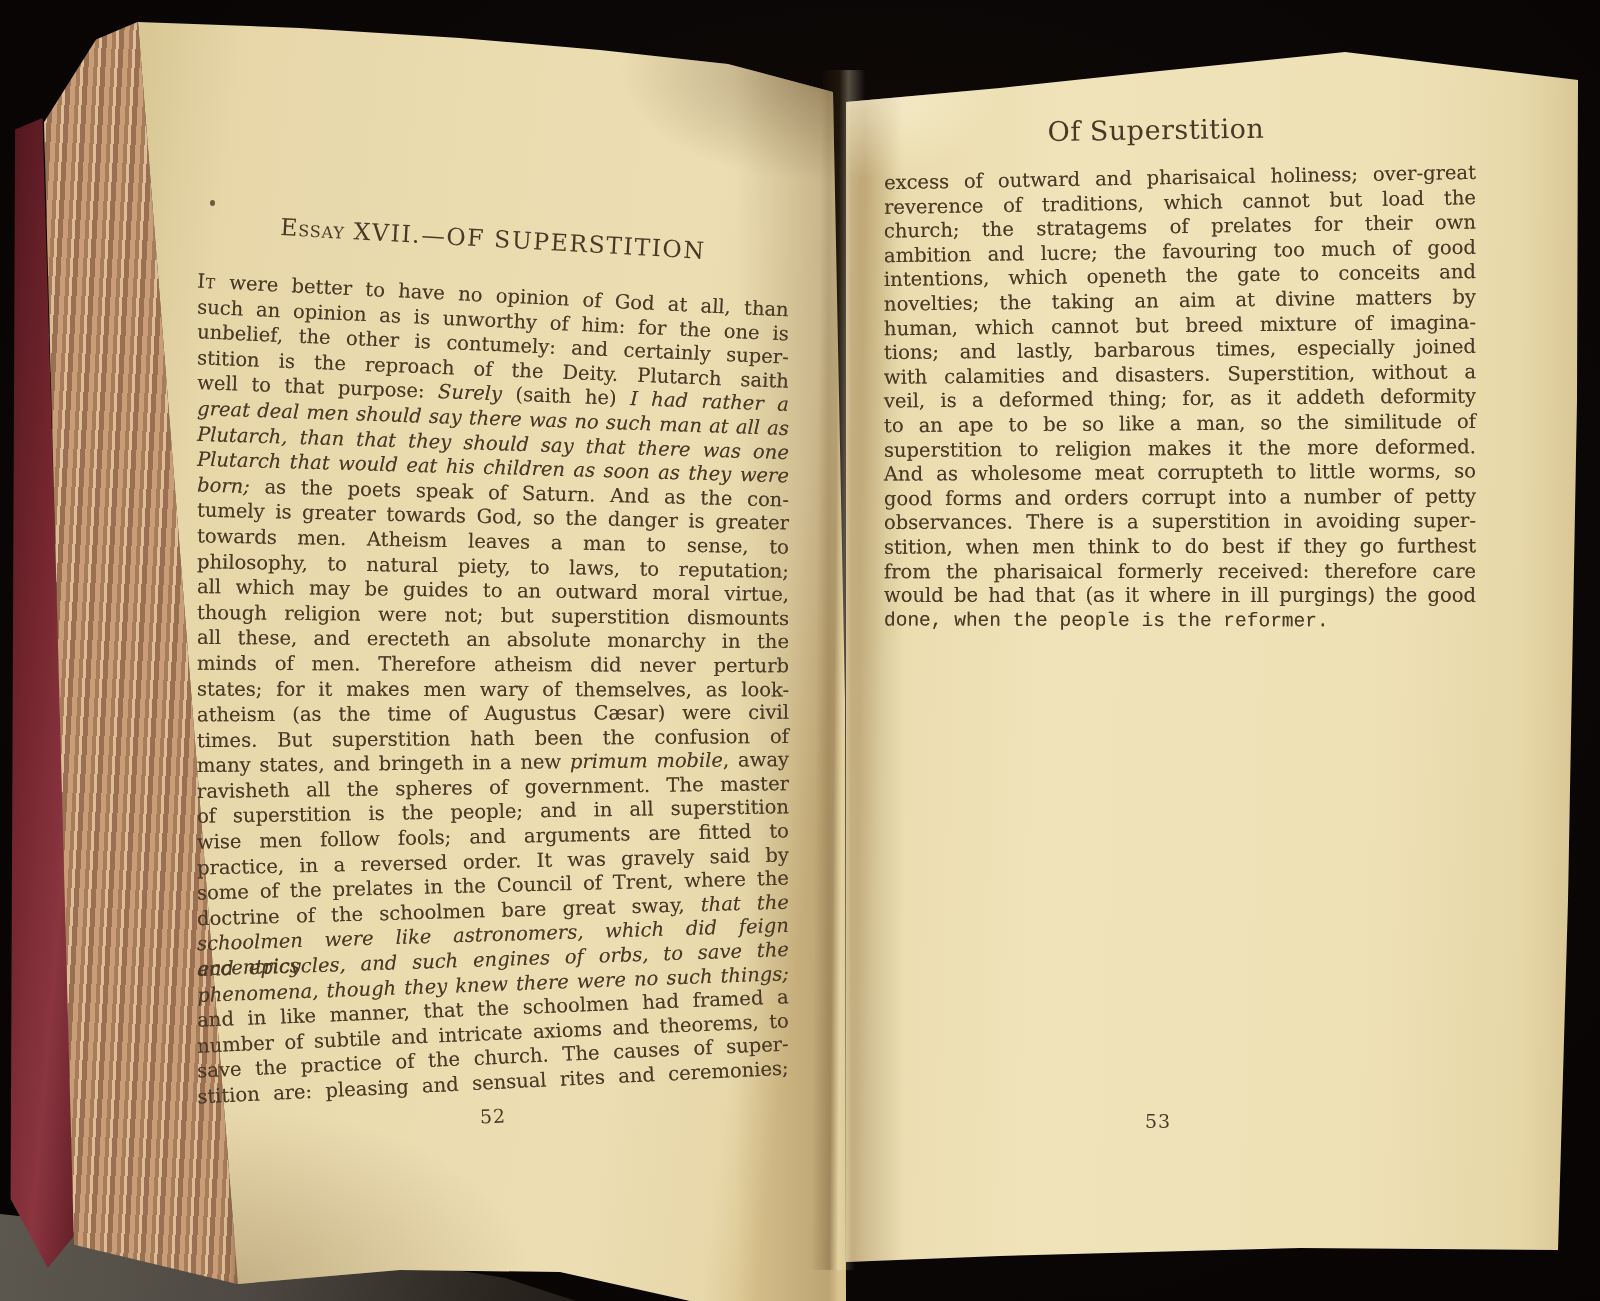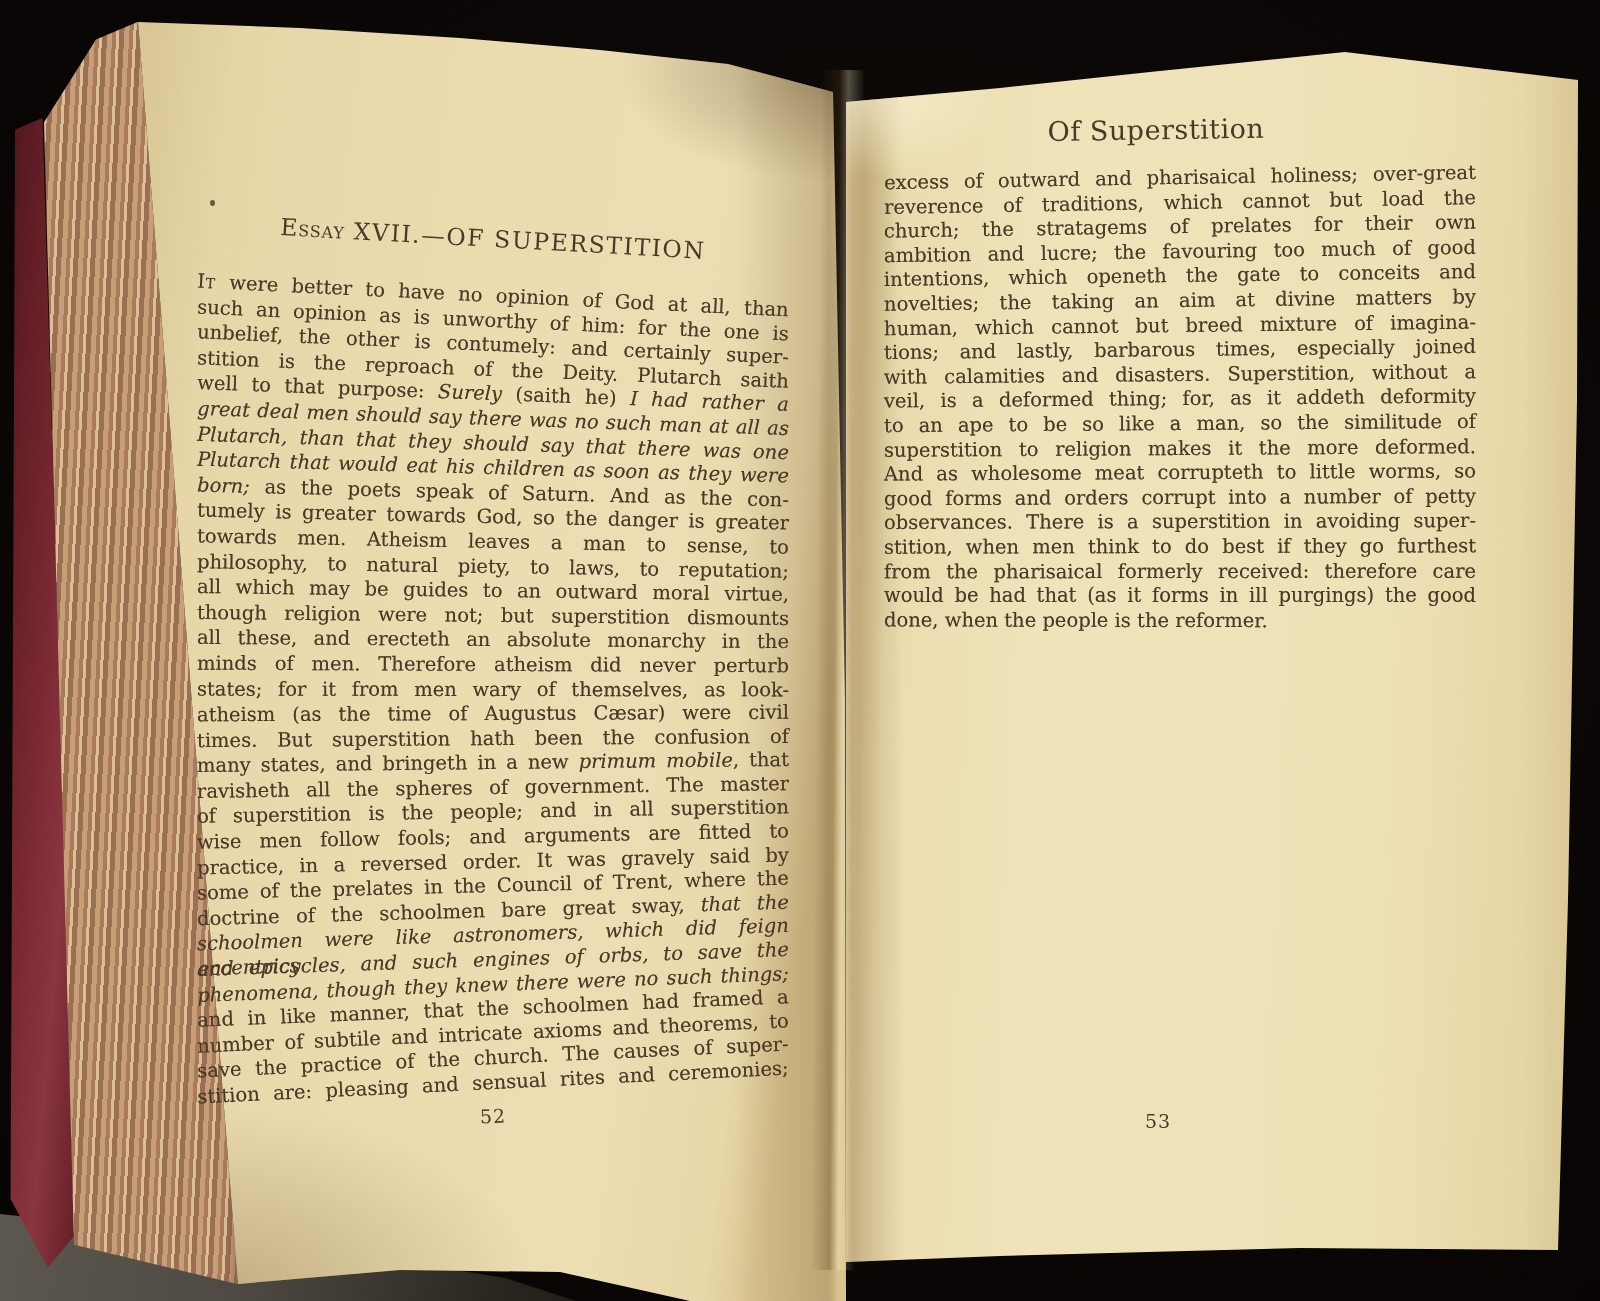--- a/index.html
+++ b/index.html
@@ -126,24 +126,24 @@
         <div class="line" style="transform: rotate(1.78deg);"><span class="it">Plutarch, than that they should say that there was one</span></div>
         <div class="line" style="transform: rotate(1.61deg);"><span class="it">Plutarch that would eat his children as soon as they were</span></div>
         <div class="line" style="transform: rotate(1.44deg);"><span class="it">born;</span><span>  as the poets speak of Saturn.  And as the con-</span></div>
         <div class="line" style="transform: rotate(1.27deg);"><span>tumely is greater towards God, so the danger is greater</span></div>
         <div class="line" style="transform: rotate(1.1deg);"><span>towards men.   Atheism leaves a man to sense, to</span></div>
         <div class="line" style="transform: rotate(0.93deg);"><span>philosophy, to natural piety, to laws, to reputation;</span></div>
         <div class="line" style="transform: rotate(0.76deg);"><span>all which may be guides to an outward moral virtue,</span></div>
         <div class="line" style="transform: rotate(0.59deg);"><span>though religion were not; but superstition dismounts</span></div>
         <div class="line" style="transform: rotate(0.42deg);"><span>all these, and erecteth an absolute monarchy in the</span></div>
         <div class="line" style="transform: rotate(0.25deg);"><span>minds of men.  Therefore atheism did never perturb</span></div>
-        <div class="line" style="transform: rotate(0.08deg);"><span>states; for it from men wary of themselves, as look-</span></div>
+        <div class="line" style="transform: rotate(0.08deg);"><span>states; for it makes men wary of themselves, as look-</span></div>
         <div class="line" style="transform: rotate(-0.25deg);"><span>atheism (as the time of Augustus Cæsar) were civil</span></div>
         <div class="line" style="transform: rotate(-0.42deg);"><span>times.  But superstition hath been the confusion of</span></div>
-        <div class="line" style="transform: rotate(-0.59deg);"><span>many states, and bringeth in a new </span><span class="it">primum mobile</span><span>, that</span></div>
+        <div class="line" style="transform: rotate(-0.59deg);"><span>many states, and bringeth in a new </span><span class="it">primum mobile</span><span>, away</span></div>
         <div class="line" style="transform: rotate(-0.76deg);"><span>ravisheth all the spheres of government.  The master</span></div>
         <div class="line" style="transform: rotate(-0.93deg);"><span>of superstition is the people; and in all superstition</span></div>
         <div class="line" style="transform: rotate(-1.1deg);"><span>wise men follow fools; and arguments are fitted to</span></div>
         <div class="line" style="transform: rotate(-1.27deg);"><span>practice, in a reversed order.  It was gravely said by</span></div>
         <div class="line" style="transform: rotate(-1.44deg);"><span>some of the prelates in the Council of Trent, where the</span></div>
         <div class="line" style="transform: rotate(-1.61deg);"><span>doctrine of the schoolmen bare great sway, </span><span class="it">that the</span></div>
         <div class="line" style="transform: rotate(-1.78deg);"><span class="it">schoolmen were like astronomers, which did feign eccentrics</span></div>
         <div class="line" style="transform: rotate(-1.95deg);"><span class="it">and epicycles, and such engines of orbs, to save the</span></div>
         <div class="line" style="transform: rotate(-2.12deg);"><span class="it">phenomena, though they knew there were no such things;</span></div>
         <div class="line" style="transform: rotate(-2.29deg);"><span>and in like manner, that the schoolmen had framed a</span></div>
@@ -167,18 +167,18 @@
         <div class="line" style="transform: rotate(-0.59deg);"><span>tions; and lastly, barbarous times, especially joined</span></div>
         <div class="line" style="transform: rotate(-0.54deg);"><span>with calamities and disasters.  Superstition, without a</span></div>
         <div class="line" style="transform: rotate(-0.48deg);"><span>veil, is a deformed thing; for, as it addeth deformity</span></div>
         <div class="line" style="transform: rotate(-0.42deg);"><span>to an ape to be so like a man, so the similitude of</span></div>
         <div class="line" style="transform: rotate(-0.36deg);"><span>superstition to religion makes it the more deformed.</span></div>
         <div class="line" style="transform: rotate(-0.31deg);"><span>And as wholesome meat corrupteth to little worms, so</span></div>
         <div class="line" style="transform: rotate(-0.25deg);"><span>good forms and orders corrupt into a number of petty</span></div>
         <div class="line" style="transform: rotate(-0.19deg);"><span>observances.  There is a superstition in avoiding super-</span></div>
         <div class="line" style="transform: rotate(-0.13deg);"><span>stition, when men think to do best if they go furthest</span></div>
         <div class="line" style="transform: rotate(-0.07deg);"><span>from the pharisaical formerly received:  therefore care</span></div>
-        <div class="line" style="transform: rotate(-0.02deg);"><span>would be had that (as it forms in ill purgings) the good</span></div>
-        <div class="line flush" style="transform: rotate(0.1deg);"><span>done, when the people is the reformer.</span></div>
+        <div class="line" style="transform: rotate(-0.02deg);"><span>would be had that (as it where in ill purgings) the good</span></div>
+        <div class="line flush" style="transform: rotate(0.1deg); font-family: Liberation Mono, monospace;"><span>done, when the people is the reformer.</span></div>
       </span>
     <span class="page-number page-number-right">53</span>
   </div>
 </div>
 
 </body></html>

